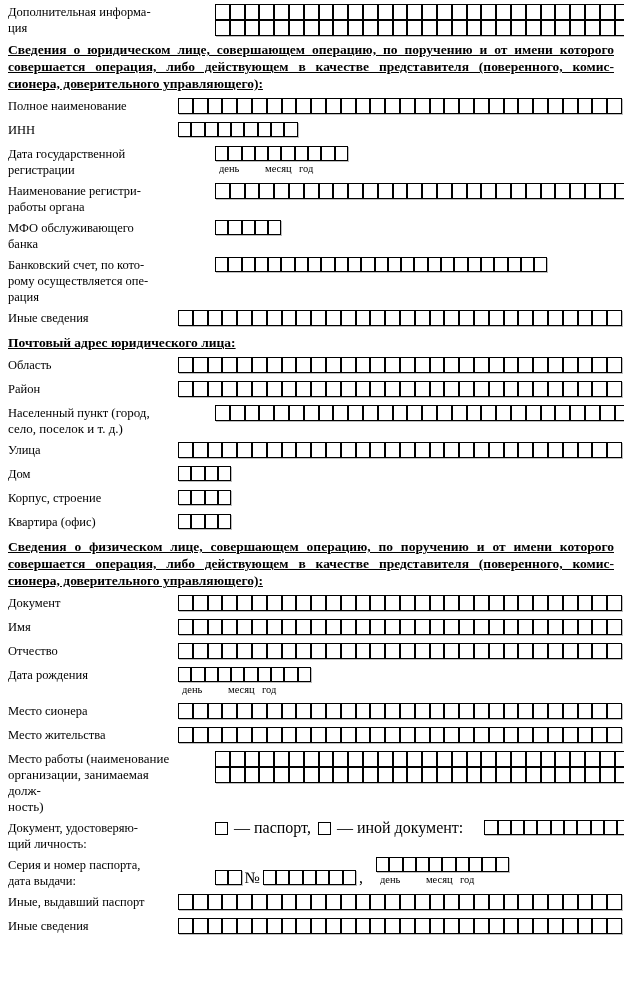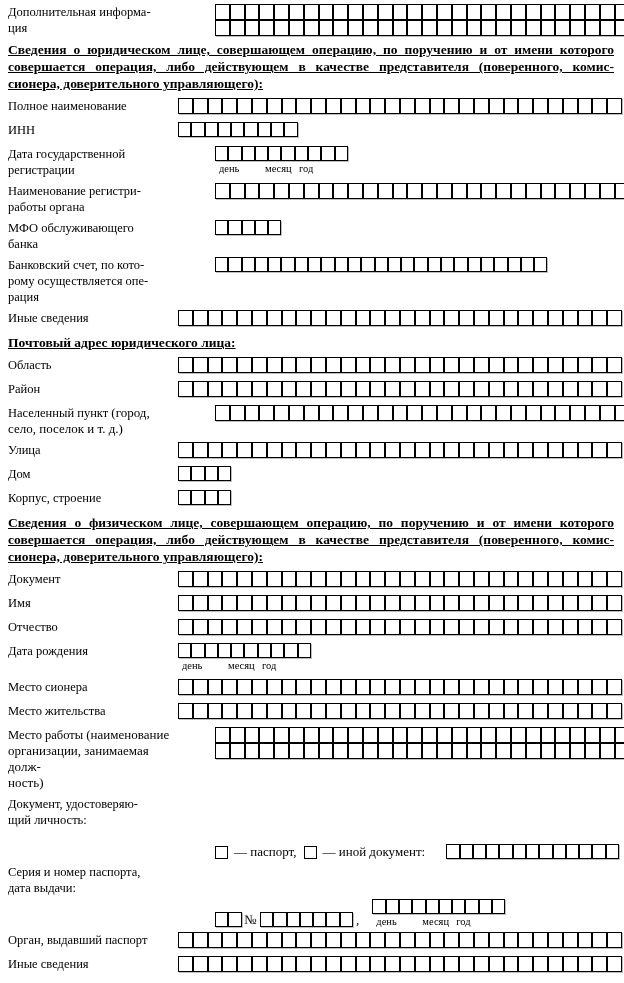--- a/index.html
+++ b/index.html
@@ -21,21 +21,21 @@
   .cell.w{width:14.8px;height:16px;}
   .cell.n{width:13.3px;height:15px;}
   .grid .cells{margin:0;}
   .heading{
     font-weight:bold;font-size:13.5px;line-height:17px;
     margin:4px 10px 6px 0;
     text-decoration:underline;
   }
   .heading .jline{text-align:justify;text-align-last:justify;}
   .heading.sub{margin:4px 16px 6px 0;}
-  .itext{font-size:13px;line-height:15px;padding:0 3px;white-space:pre;margin-top:48px;}
+  .itext{font-size:16px;line-height:15px;padding:0 3px;white-space:pre;}
   .checkbox{
     box-sizing:border-box;width:13px;height:13px;border:1px solid #000;
     display:inline-block;margin:1px 3px 0 0;background:#fff;
   }
   .spacer{display:inline-block;height:1px;}
   .datewrap{display:block;}
   .datelabels{position:relative;height:13px;font-size:10.5px;line-height:13px;}
   .datelabels span{position:absolute;top:1px;}
   .datelabels span:nth-child(1){left:4px;}
   .datelabels span:nth-child(2){left:50px;}
@@ -518,20 +518,33 @@
         </div>
         <div class="content">
           <div class="cells">
             <div class="cell n"></div>
             <div class="cell n"></div>
             <div class="cell n"></div>
             <div class="cell n"></div>
           </div>
         </div>
       </div>
+      <div class="row">
+        <div class="label">
+          <div class="lline"><span>Квартира (офис)</span></div>
+        </div>
+        <div class="content">
+          <div class="cells">
+            <div class="cell n"></div>
+            <div class="cell n"></div>
+            <div class="cell n"></div>
+            <div class="cell n"></div>
+          </div>
+        </div>
+      </div>
       <div class="heading">
         <div class="jline">Сведения о физическом лице, совершающем операцию, по поручению и от имени которого</div>
         <div class="jline">совершается операция, либо действующем в качестве представителя (поверенного, комис-</div>
         <div class="hline">сионера, доверительного управляющего):</div>
       </div>
       <div class="row">
         <div class="label">
           <div class="lline"><span>Документ</span></div>
         </div>
         <div class="content">
@@ -893,21 +906,21 @@
             <div class="datelabels">
               <span>день</span>
               <span>месяц</span>
               <span>год</span>
             </div>
           </div>
         </div>
       </div>
       <div class="row">
         <div class="label">
-          <div class="lline"><span>Орган, выдавший паспорт</span></div>
+          <div class="lline"><span>Иные, выдавший паспорт</span></div>
         </div>
         <div class="content">
           <div class="cells">
             <div class="cell w"></div>
             <div class="cell w"></div>
             <div class="cell w"></div>
             <div class="cell w"></div>
             <div class="cell w"></div>
             <div class="cell w"></div>
             <div class="cell w"></div>

